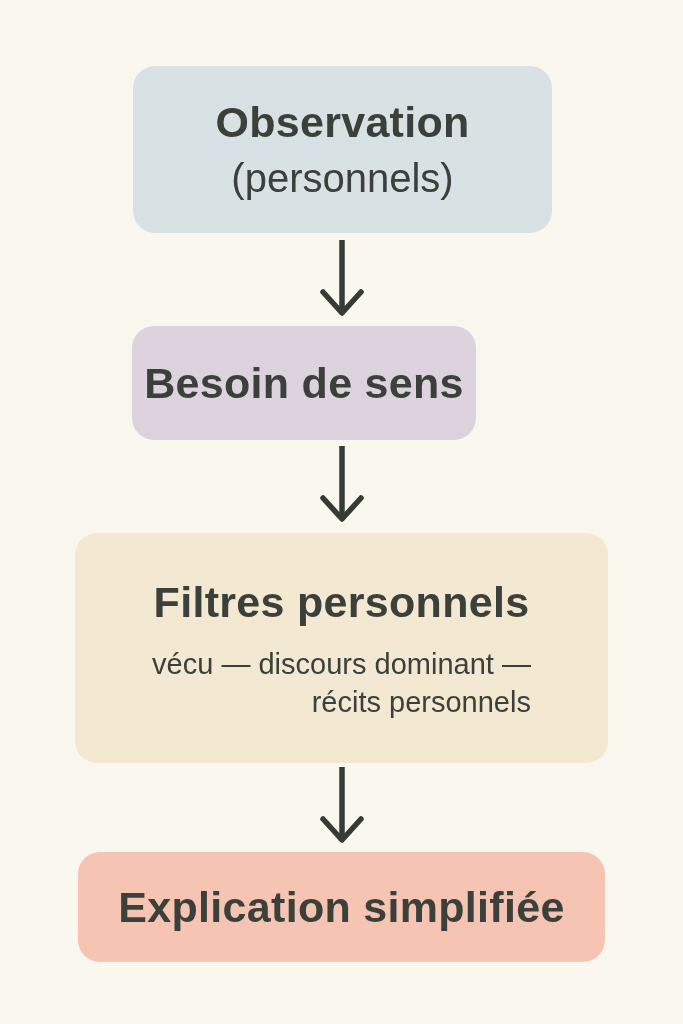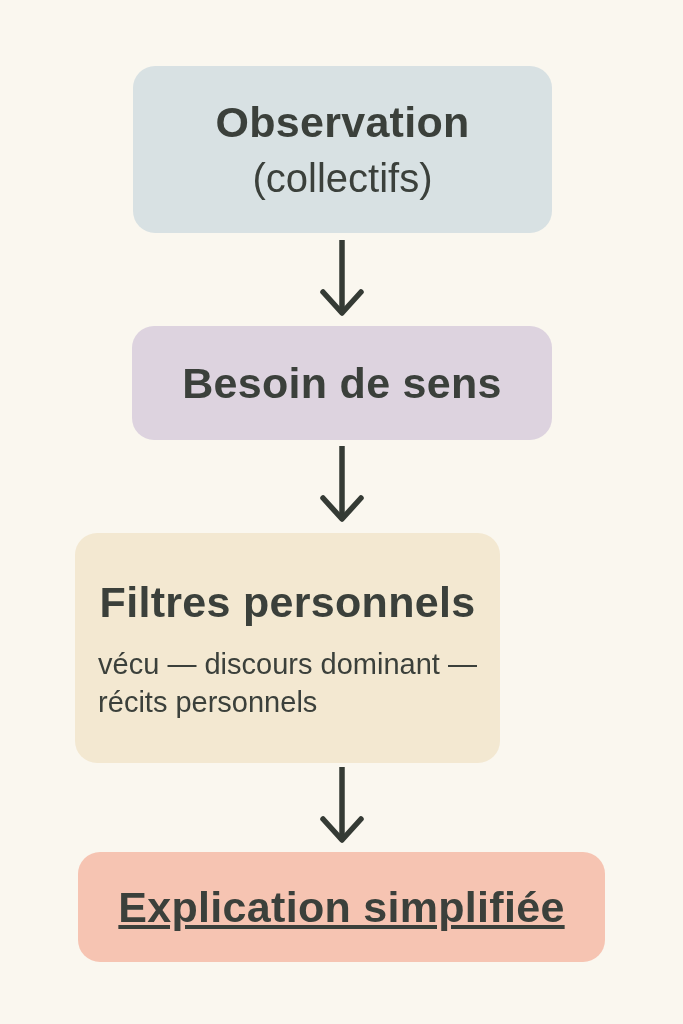--- a/index.html
+++ b/index.html
@@ -21,26 +21,26 @@
     overflow:hidden;
   }
   .stage{position:absolute;inset:0;}
   .node{
     position:absolute;
     border-radius:22px;
     display:flex;
     flex-direction:column;
     align-items:center;
     justify-content:center;
-    text-align:left;
+    text-align:right;
   }
   .node-0{left:133px;top:66px;width:419px;height:167px;background:var(--node0);}
-  .node-1{left:132px;top:326px;width:420px;height:114px;background:var(--node1);}
-  .node-2{left:75px;top:533px;width:425px;height:230px;background:var(--node2);}
-  .node-3{left:78px;top:852px;width:527px;height:110px;background:var(--node3);text-decoration:underline;}
+  .node-1{left:132px;top:326px;width:344px;height:114px;background:var(--node1);}
+  .node-2{left:75px;top:533px;width:533px;height:230px;background:var(--node2);}
+  .node-3{left:78px;top:852px;width:527px;height:110px;background:var(--node3);}
   .title{
     font-weight:700;
     font-size:43px;
     line-height:56px;
     letter-spacing:0.3px;
   }
   .node-2 .title{line-height:54px;}
   .subtitle-lg{
     font-weight:400;
     font-size:40px;
@@ -64,21 +64,21 @@
   .arrow svg{display:block;width:100%;height:100%;}
   .arrow line, .arrow polyline{stroke:var(--arrow);}
 </style>
 </head>
 <body>
 
 <div class="stage">
 
   <div class="node node-0">
     <div class="title">Observation</div>
-    <div class="subtitle-lg">(collectifs)</div>
+    <div class="subtitle-lg">(personnels)</div>
   </div>
 
   <div class="arrow arrow-1">
     <svg viewBox="0 0 48 82">
       <line x1="24" y1="2" x2="24" y2="74" stroke-width="5.5"></line>
       <polyline points="5,54 24,75 43,54" fill="none" stroke-width="5.5" stroke-linecap="round" stroke-linejoin="round"></polyline>
     </svg>
   </div>
 
   <div class="node node-1">

